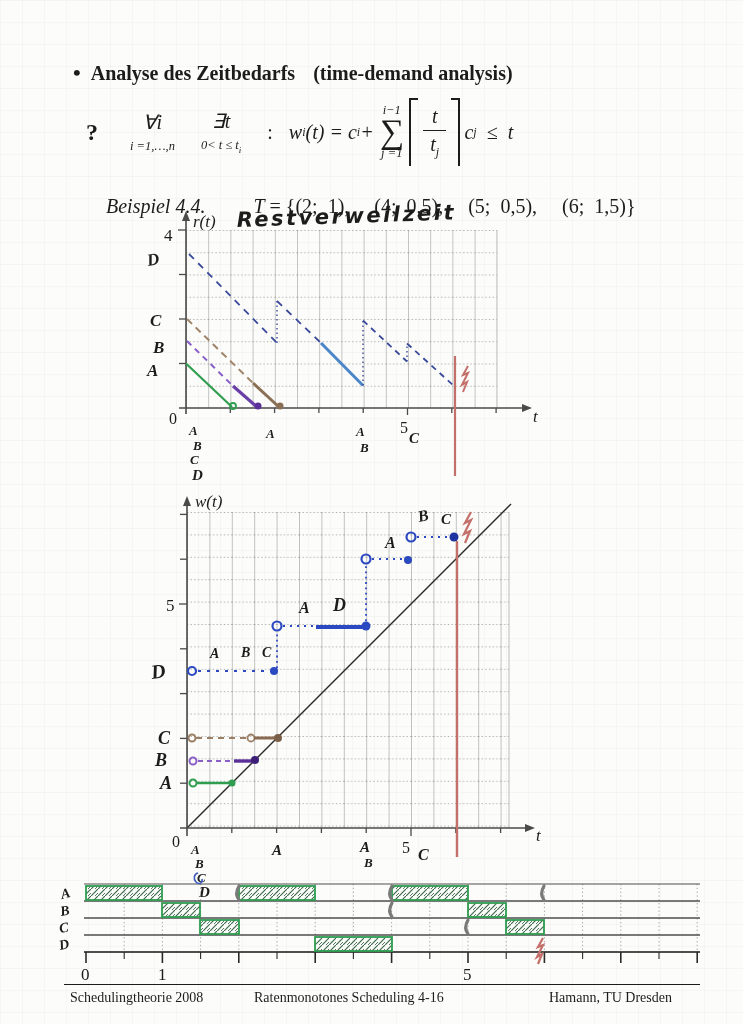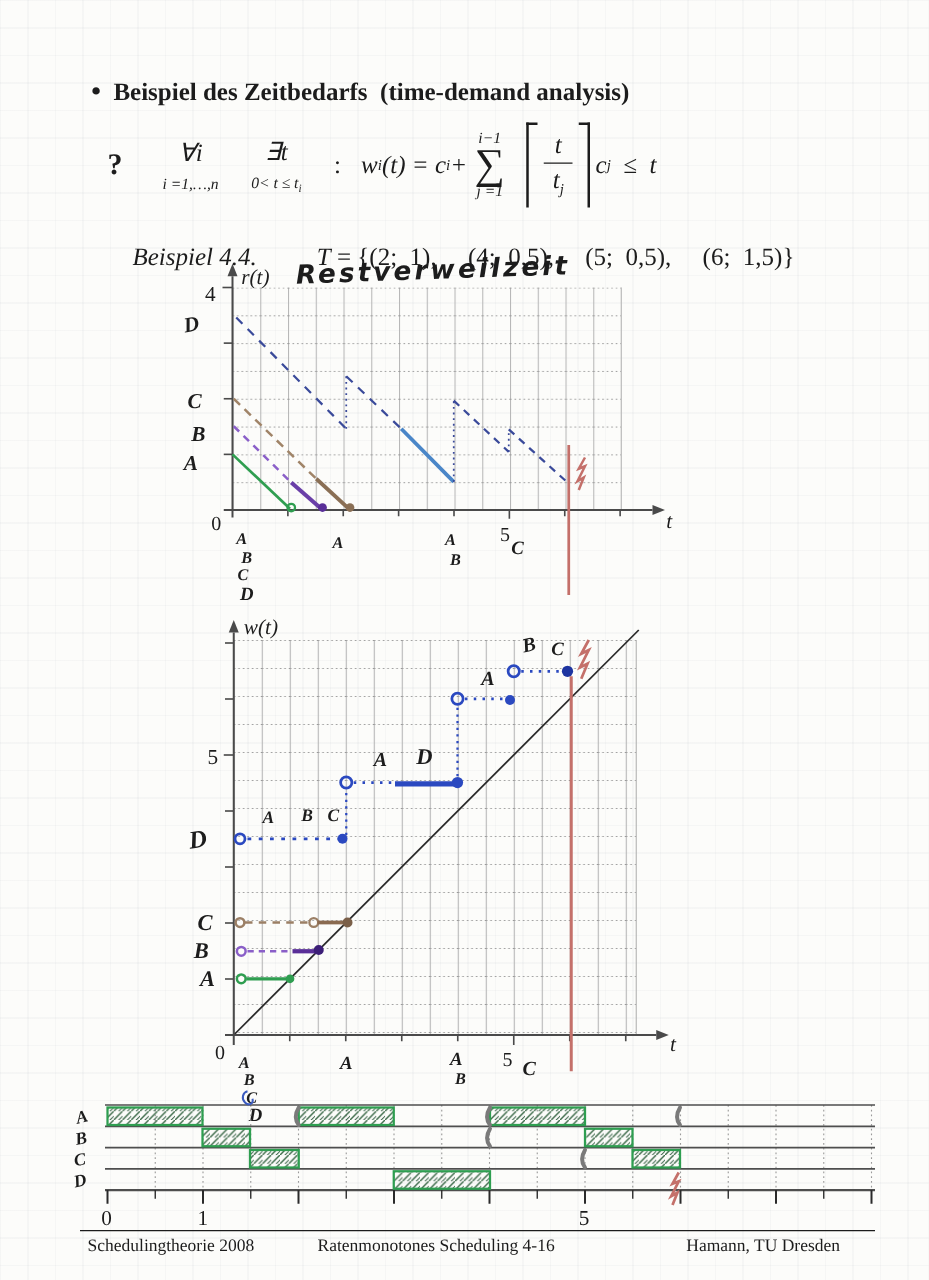--- a/index.html
+++ b/index.html
@@ -11,31 +11,31 @@
       repeating-linear-gradient(to bottom, rgba(130,140,155,0.055) 0 1px, transparent 1px 22px),
       #fcfcfa;
     overflow:hidden;
     font-family:"Liberation Serif", serif;
     color:#1c1c1c;
   }
   .abs{position:absolute;}
   
   .title-row{left:73px; top:60px; font-size:20px; font-weight:bold; white-space:pre;}
   .title-row .bullet{display:inline-block; margin-right:10px; font-size:22px;}
-  .title-row .note{margin-left:10px;}
+  .title-row .note{margin-left:18px;}
   
   .formula{left:86px; top:94px; display:flex; align-items:center; height:76px;}
   .formula .q{font-size:24px; font-weight:bold; margin-right:32px;}
   .stack{display:inline-flex; flex-direction:column; align-items:center; margin-right:26px;}
   .stack .top{font-size:20px; font-style:italic;}
   .stack .bot{font-size:12.5px; font-style:italic; margin-top:5px; white-space:pre;}
   .colon{font-size:20px; margin:0 16px 0 0;}
   .expr{display:flex; align-items:center; font-size:20px; font-style:italic;}
   .expr sub{font-size:12px; font-style:italic;}
-  .sigma{display:inline-flex; flex-direction:column; align-items:center; margin:0 14px 0 6px; font-style:normal;}
+  .sigma{display:inline-flex; flex-direction:column; align-items:center; margin:0 2px 0 6px; font-style:normal;}
   .sigma .lim{font-size:12.5px; font-style:italic; line-height:1;}
   .sigma .sym{font-size:34px; line-height:0.9; font-style:normal;}
   .ceil-l{width:7px; height:66px; border-left:2px solid #1c1c1c; border-top:2px solid #1c1c1c; margin-left:3px;}
   .ceil-r{width:7px; height:66px; border-right:2px solid #1c1c1c; border-top:2px solid #1c1c1c; margin-right:4px;}
   .frac{display:inline-flex; flex-direction:column; align-items:center; padding:0 5px;}
   .frac .num{border-bottom:1.6px solid #1c1c1c; padding:0 9px 3px; line-height:1.1;}
   .frac .den{padding-top:2px; line-height:1.1;}
   .leq{margin-left:10px; white-space:pre;}
   
   .beispiel{left:86px; top:172px; font-size:20px; white-space:pre;}
@@ -50,21 +50,21 @@
   
   .footer-line{left:64px; top:984px; width:636px; border-top:1.7px solid #1c1c1c;}
   .footer-text{top:990px; font-size:14px;}
   .f-left{left:70px;} .f-center{left:254px;} .f-right{left:549px;}
 </style>
 </head>
 <body>
 
 <div class="page">
 
-  <div class="abs title-row"><span class="bullet">•</span><span>Beispiel des Zeitbedarfs</span><span class="note">(time-demand analysis)</span></div>
+  <div class="abs title-row"><span class="bullet">•</span><span>Analyse des Zeitbedarfs</span><span class="note">(time-demand analysis)</span></div>
 
   <div class="abs formula">
     <span class="q">?</span>
     <span class="stack">
       <span class="top">∀i</span>
       <span class="bot">i =1,…,n</span>
     </span>
     <span class="stack">
       <span class="top">∃t</span>
       <span class="bot"><span>0&lt; t ≤ t</span><sub style="font-size:9px">i</sub></span>

